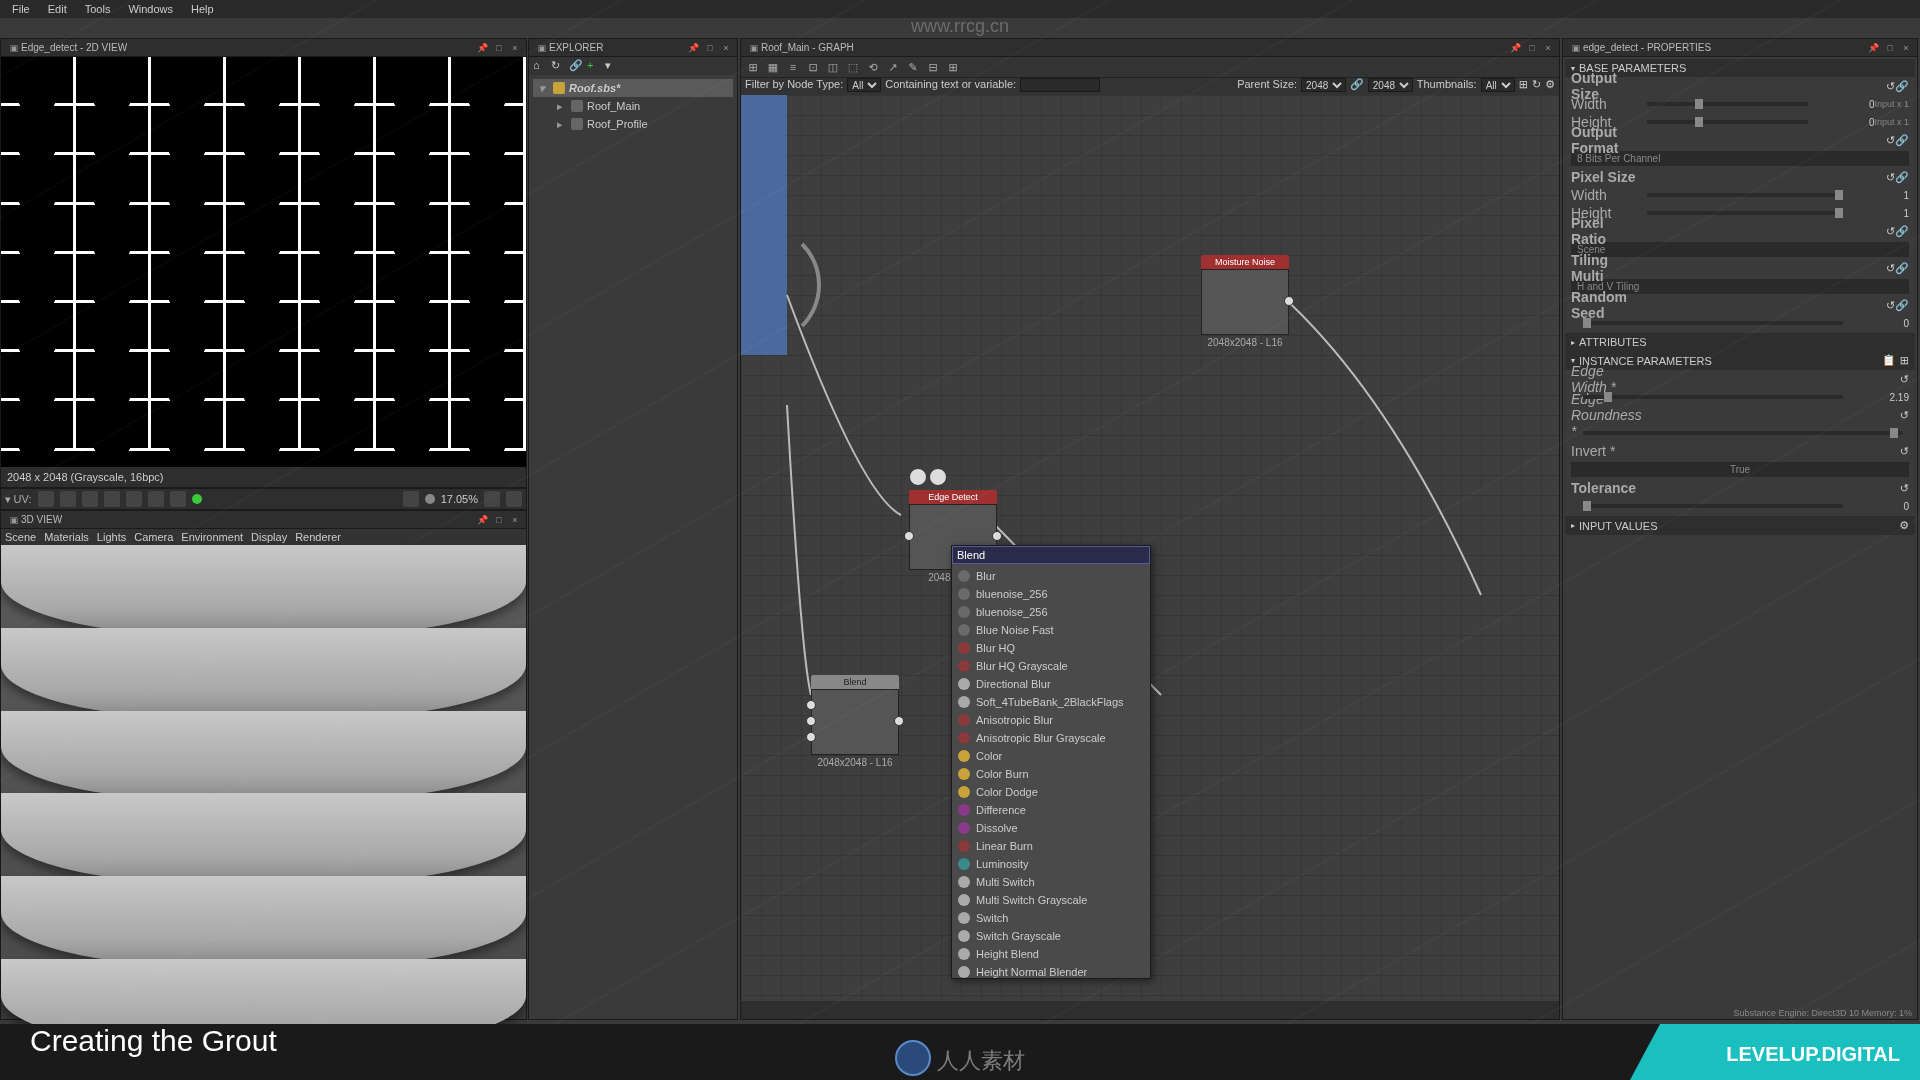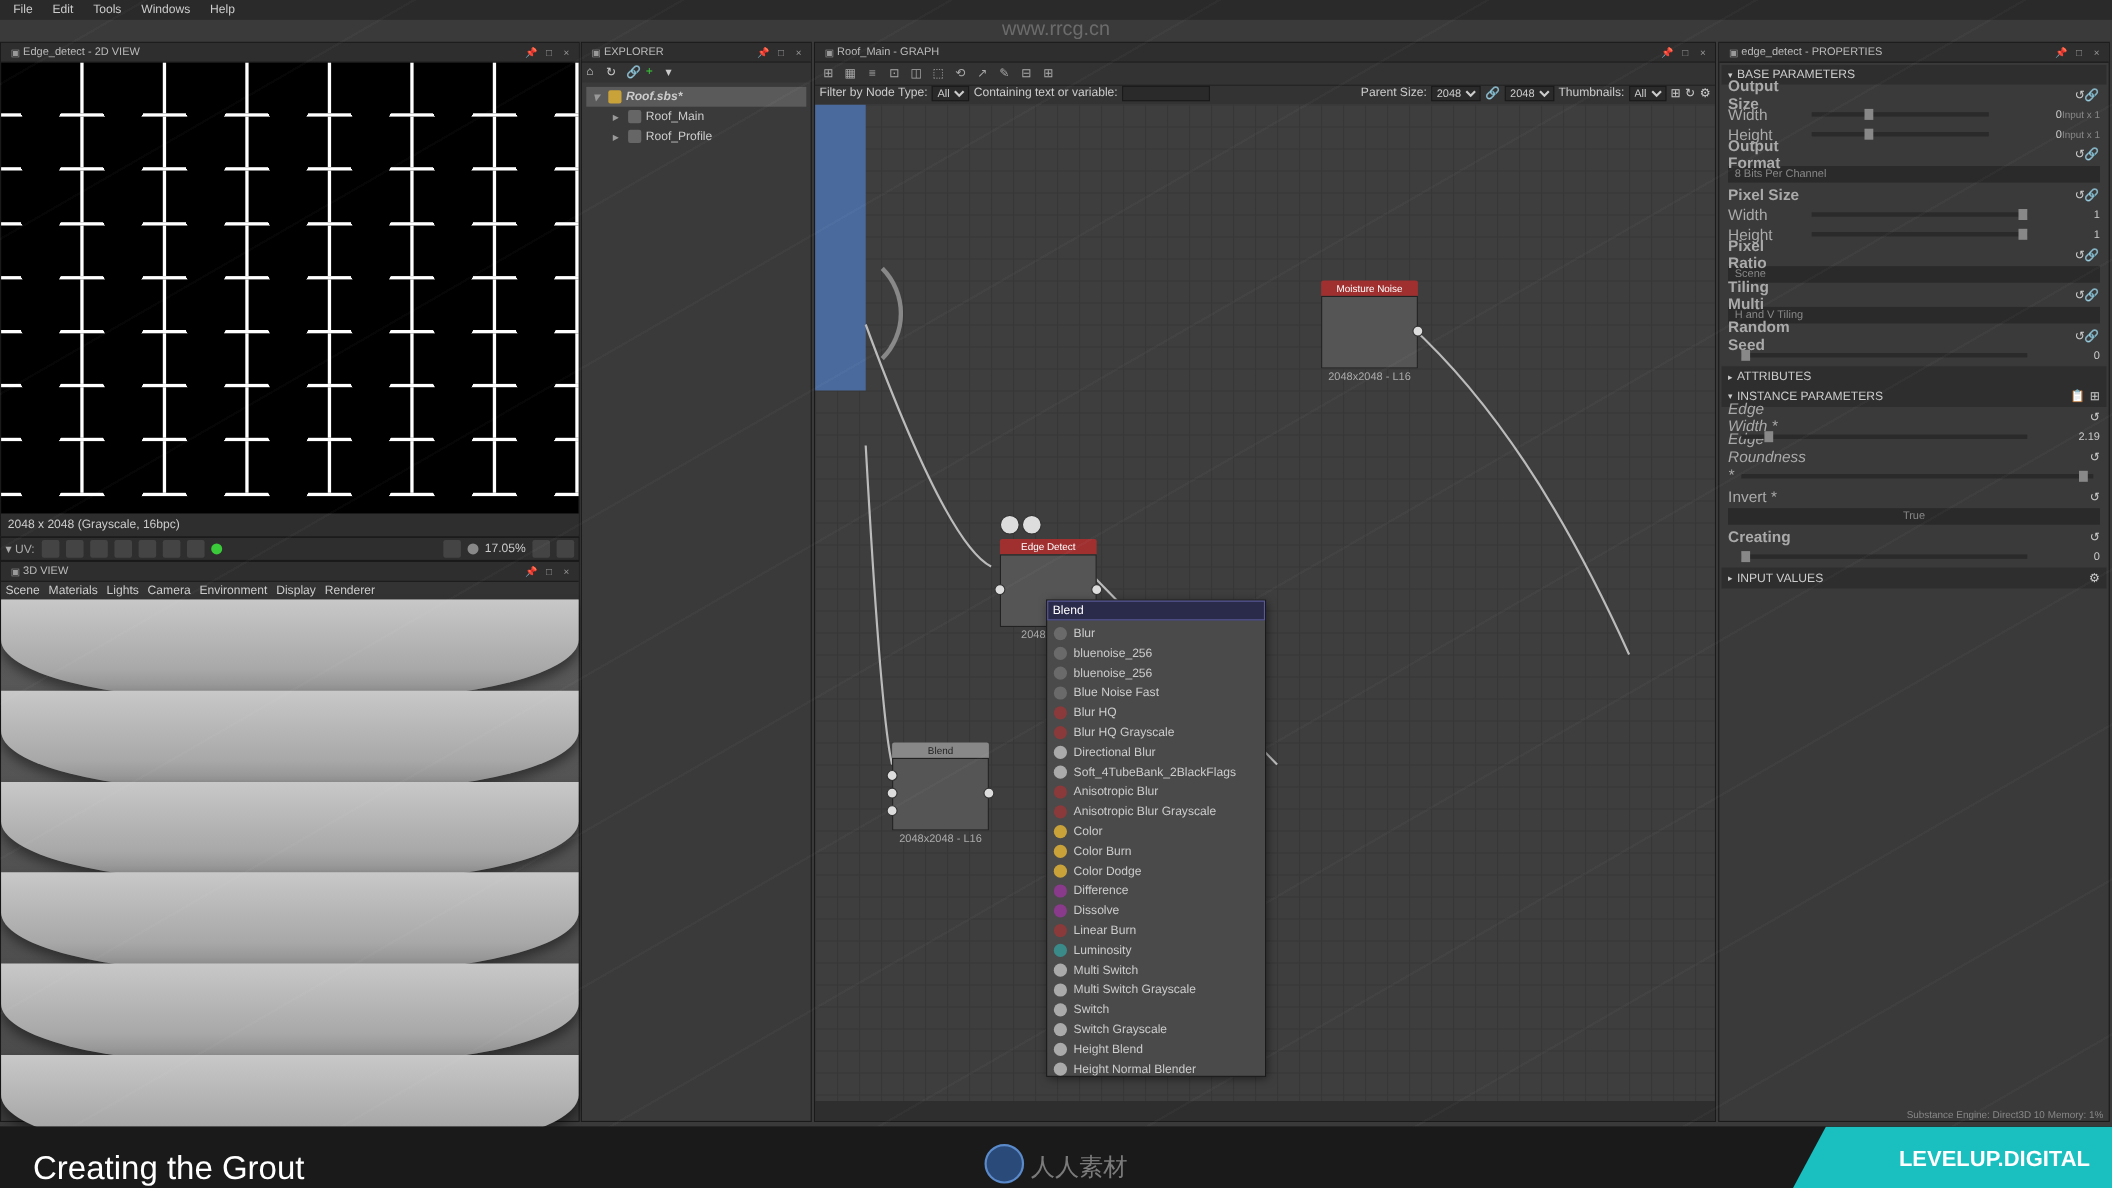--- a/index.html
+++ b/index.html
@@ -64,21 +64,21 @@
 .prop-section{background:#3a3a3a;margin-bottom:1px}
 .prop-hdr{background:#2e2e2e;padding:3px 6px;font-size:10px;color:#bbb;display:flex;align-items:center;gap:4px}
 .prop-hdr .arrow{font-size:8px}
 .prop-row{display:flex;align-items:center;padding:2px 6px;height:18px}
 .prop-row .lbl{width:70px;font-size:14px;color:#aaa}
 .prop-row .slider{flex:1;height:4px;background:#2a2a2a;position:relative;margin:0 6px}
 .prop-row .slider .thumb{position:absolute;top:-3px;width:8px;height:10px;background:#888}
 .prop-row .val{width:60px;text-align:right;font-size:10px;color:#ccc}
 .prop-row .tag{font-size:9px;color:#888}
 .prop-field{background:#2a2a2a;padding:2px 6px;font-size:10px;color:#888;margin:2px 6px}
-.caption-bar{position:absolute;left:0;bottom:0;width:100%;height:56px;background:#1a1a1a;display:flex;align-items:flex-end;padding:0 30px;z-index:60}
+.caption-bar{position:absolute;left:0;bottom:0;width:100%;height:56px;background:#1a1a1a;display:flex;align-items:flex-start;padding:0 30px;z-index:60}
 .caption-bar .txt{font-size:30px;color:#fff;font-weight:300}
 .caption-bar .wedge{position:absolute;right:0;bottom:0;width:290px;height:56px;background:#1abfbf;clip-path:polygon(30px 0,100% 0,100% 100%,0 100%)}
 .caption-bar .wedge span{position:absolute;right:20px;bottom:14px;color:#fff;font-size:20px;font-weight:600}
 .engine-status{position:absolute;right:8px;bottom:62px;font-size:9px;color:#888;z-index:55}
 .mid-logo{position:absolute;left:50%;bottom:4px;transform:translateX(-50%);display:flex;align-items:flex-end;gap:6px;z-index:65}
 .mid-logo .circ{width:36px;height:36px;border-radius:50%;background:#2a4a7a;border:2px solid #5a8aca}
 .mid-logo .zh{font-size:22px;color:rgba(220,220,220,.5)}
 </style>
 </head>
 <body>
@@ -572,21 +572,21 @@
               <div class="thumb" style="left:96%"></div>
             </div>
           </div>
       <div class="prop-row">
             <span class="lbl" style="">Invert *</span>
             <span style="flex:1"></span>
             <span class="icn">↺</span>
           </div>
       <div class="prop-field" style="text-align:center">True</div>
       <div class="prop-row">
-            <span class="lbl" style="font-weight:bold">Creating</span>
+            <span class="lbl" style="font-weight:bold">Tolerance</span>
             <span style="flex:1"></span>
             <span class="icn">↺</span>
           </div>
       <div class="prop-row">
             <div class="slider" style="margin-left:12px">
               <div class="thumb" style="left:0"></div>
             </div>
             <span class="val">0</span>
           </div>
     </div>

